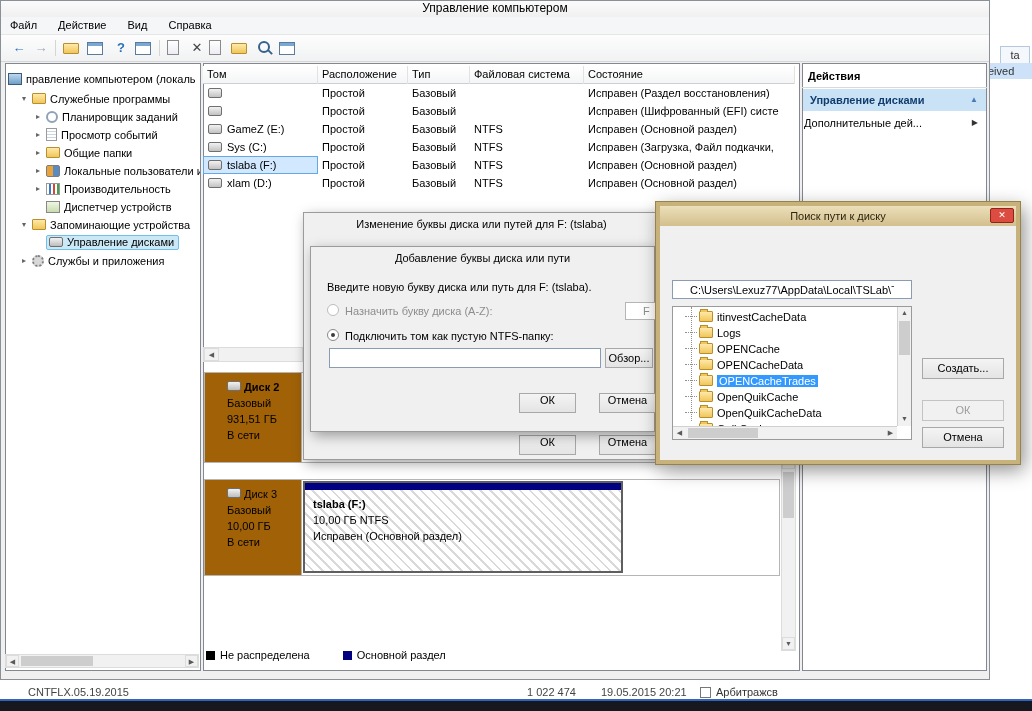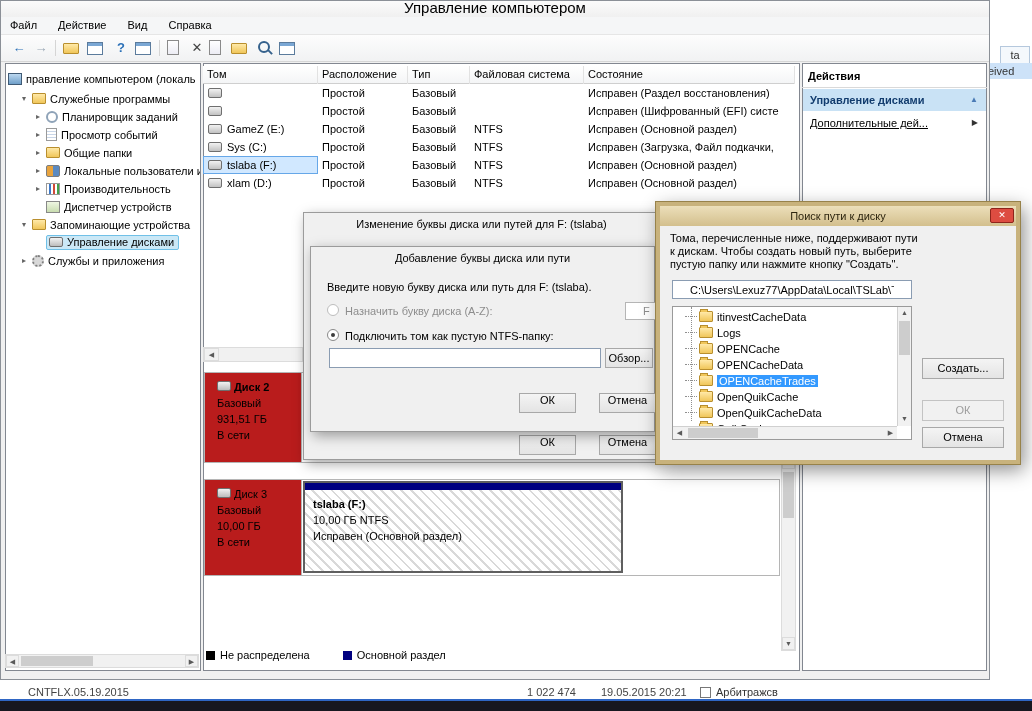--- a/index.html
+++ b/index.html
@@ -3,21 +3,21 @@
 <meta charset="utf-8">
 <style>
   * { margin:0; padding:0; box-sizing:border-box; }
   html,body { width:1032px; height:711px; }
   body { font:11px "Liberation Sans", sans-serif; color:#000; background:#fff; position:relative; overflow:hidden; }
   .abs { position:absolute; }
   .nowrap { white-space:nowrap; overflow:hidden; }
 
   
   .mw { left:0; top:0; width:990px; height:680px; background:#f0f0f0; border:1px solid #8b9097; z-index:1; }
-  .tb { left:0; top:0; width:988px; height:16px; text-align:center; font-size:15px; line-height:14px; background:linear-gradient(#fbfbfb,#f0f0f0); }
+  .tb { left:0; top:0; width:988px; height:16px; text-align:center; font-size:12px; line-height:14px; background:linear-gradient(#fbfbfb,#f0f0f0); }
   .mb { left:0; top:16px; width:988px; height:18px; background:#f5f6f7; border-bottom:1px solid #e6e6e6; }
   .mi { display:inline-block; padding:2px 9px 0 9px; height:18px; }
   .tlb { left:0; top:34px; width:988px; height:27px; background:linear-gradient(#fdfdfd,#f1f2f3); border-bottom:1px solid #d6d6d6; }
   .ti { position:absolute; top:3px; width:20px; height:20px; text-align:center; line-height:20px; font-size:13px; }
   .tsep { position:absolute; top:5px; width:1px; height:16px; background:#d5d5d5; }
 
   
   .shp-fold { width:16px; height:11px; background:linear-gradient(#ffe9a8,#f0c65a); border:1px solid #b98f2e; border-radius:1px; top:8px !important; }
   .shp-con { width:16px; height:13px; border:1px solid #5b7b9c; background:linear-gradient(#7aa7d4 0 3px,#fff 3px); top:7px !important; }
   .shp-pg { width:12px; height:15px; border:1px solid #8a8a8a; background:linear-gradient(#fff,#ececf4); top:5px !important; }
@@ -48,25 +48,25 @@
   
   .vhead { left:203px; top:66px; height:18px; background:linear-gradient(#fff,#f4f5f6); border-bottom:1px solid #cfcfcf; white-space:nowrap; z-index:2; }
   .hc { display:inline-block; height:18px; line-height:17px; padding-left:4px; border-right:1px solid #e2e2e2; overflow:hidden; vertical-align:top; }
   .vrow { position:absolute; height:18px; white-space:nowrap; z-index:2; }
   .vc { display:inline-block; height:18px; line-height:18px; padding-left:4px; overflow:hidden; white-space:nowrap; vertical-align:top; }
   .vdrv { display:inline-block; width:14px; height:10px; border:1px solid #6f6f6f; border-radius:2px; background:linear-gradient(#f2f2f2,#c2c2c2); margin:0 5px -1px 1px; }
   .selcell { background:#d1e8ff; box-shadow:inset 0 0 0 1px #66a7e8; }
 
   
   .act-prim { left:802px; top:88px; width:183px; height:22px; background:#c9e2f5; color:#123c6e; font-weight:bold; line-height:22px; padding-left:7px; z-index:2; }
-  .act-sec { left:802px; top:112px; width:183px; height:20px; line-height:20px; padding-left:7px; z-index:2;text-decoration:underline; }
+  .act-sec { left:802px; top:112px; width:183px; height:20px; line-height:20px; padding-left:1px; z-index:2; }
 
   
   .drow { position:absolute; background:#fff; border:1px solid #b5b5b5; z-index:2; }
-  .dlabel { position:absolute; left:0; top:0; width:97px; height:100%; background:#b91c1c; border-right:1px solid #b5b5b5; padding:6px 0 0 12px; }
+  .dlabel { position:absolute; left:0; top:0; width:97px; height:100%; background:#a16207; border-right:1px solid #b5b5b5; padding:6px 0 0 22px; }
   .dlabel div { line-height:16px; }
   .part { position:absolute; left:98px; top:1px; width:320px; height:92px; border:2px solid #5f5f5f;
           background:repeating-linear-gradient(45deg,#ffffff 0 5px,#d9d9d9 5px 7px); overflow:hidden; }
   .partbar { position:absolute; left:0; top:0; width:100%; height:7px; background:#000080; }
   .part div { position:absolute; left:8px; line-height:14px; }
 
   .sq { display:inline-block; width:9px; height:9px; margin:0 5px -1px 0; }
 
   
   .sbx { position:absolute; background:#f1f1f1; border:1px solid #dcdcdc; z-index:2; }
@@ -307,21 +307,20 @@
   <span class="btn" style="left:294px;top:101px;width:48px;height:20px;line-height:18px">Обзор...</span>
 
   <span class="btn" style="left:208px;top:146px;width:57px;height:20px">ОК</span>
   <span class="btn" style="left:288px;top:146px;width:57px;height:20px">Отмена</span>
 </div>
 
 <div class="dlg3">
   <div class="d3title">Поиск пути к диску</div>
   <span class="d3close">✕</span>
 
-  <div class="abs" style="left:10px;top:26px;width:254px;line-height:13px">Тома, перечисленные ниже, поддерживают пути к дискам. Чтобы создать новый путь, выберите пустую папку или нажмите кнопку "Создать".</div>
 
   <input class="tin nowrap" style="left: 12px; top: 74px; width: 240px; height: 19px;" readonly="" value="C:\Users\Lexuz77\AppData\Local\TSLab\TSLa">
 
   <div class="btree">
     <span class="vline"></span>
     <div class="brow" style="top:2px">
         <span class="conn"></span>
         <span class="bfold"></span>
         <span>itinvestCacheData</span>
       </div>

